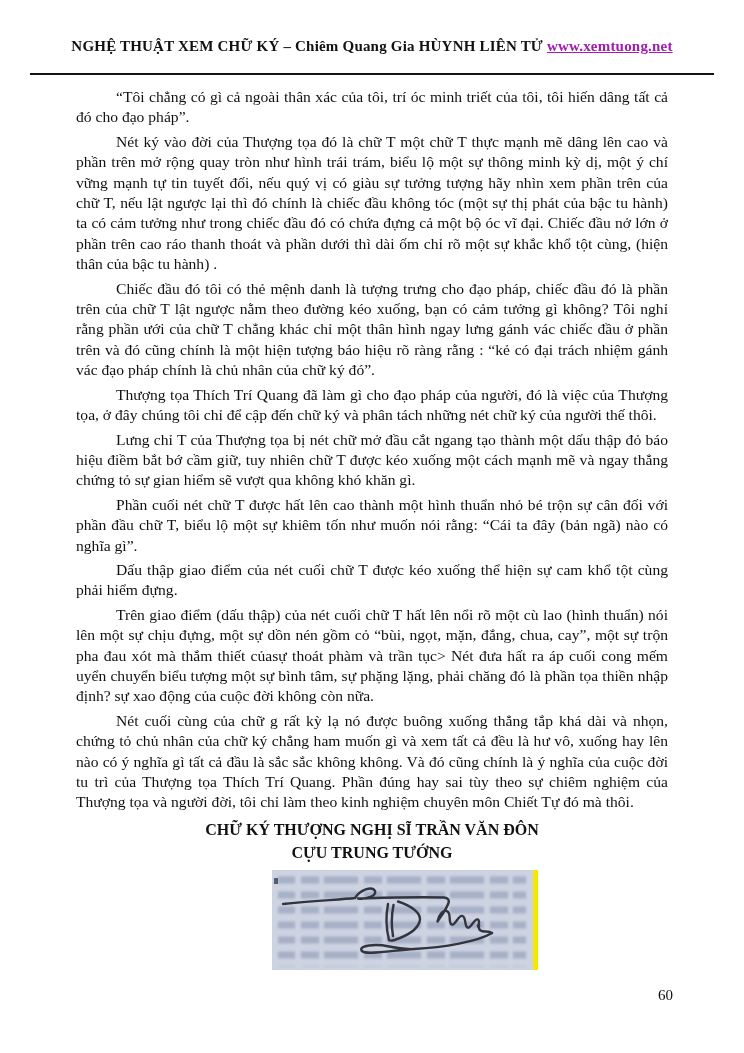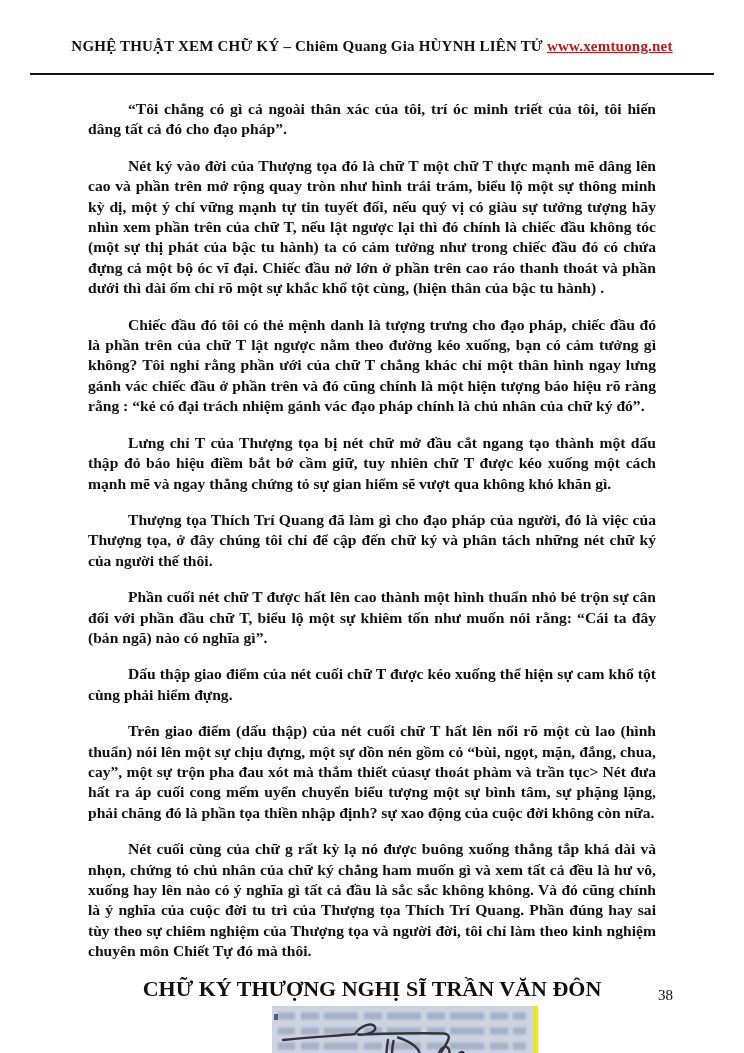--- a/index.html
+++ b/index.html
@@ -5,28 +5,28 @@
   html,body{margin:0;padding:0;}
   body{
     width:744px;height:1053px;position:relative;background:#ffffff;
     font-family:"Liberation Serif","DejaVu Serif",serif;color:#111;
     overflow:hidden;
   }
   .header{
     position:absolute;top:38px;left:0;width:744px;text-align:center;
     font-size:15px;font-weight:bold;letter-spacing:.2px;white-space:nowrap;
   }
-  .header a{color:#b91c1c;text-decoration:underline;font-weight:bold;cursor:pointer;}
+  .header a{color:#a21caf;text-decoration:underline;font-weight:bold;cursor:pointer;}
   .rule{position:absolute;top:73px;left:30px;width:684px;height:2px;background:#151515;}
   .body-text{
     position:absolute;top:83px;left:72px;width:600px;
     font-size:15.6px;line-height:20.4px;text-align:justify;
   }
-  .para{margin:16px;text-indent:40px;font-weight:bold;}
-  .sec-head{margin:6px 0 0 0;text-align:center;font-weight:bold;font-size:22px;line-height:21px;text-indent:0;}
+  .para{margin:4px;text-indent:40px;}
+  .sec-head{margin:6px 0 0 0;text-align:center;font-weight:bold;font-size:16px;line-height:21px;text-indent:0;}
   .sec-head2{margin:2px 0 0 0;text-align:center;font-weight:bold;font-size:16px;line-height:21px;text-indent:0;}
   
   .figure{
     position:relative;margin:7px 0 0 200px;width:266px;height:100px;
     background:#cdd3e1;
   }
   .scan-bleed{
     position:absolute;left:6px;right:12px;top:3px;bottom:3px;
     background-image:
       repeating-linear-gradient(90deg, rgba(205,211,225,0) 0 17px, rgba(205,211,225,0.95) 17px 23px, rgba(205,211,225,0) 23px 41px, rgba(205,211,225,0.9) 41px 46px, rgba(205,211,225,0) 46px 63px),
@@ -44,28 +44,29 @@
 <div class="header">
   <span>NGHỆ THUẬT XEM CHỮ KÝ – Chiêm Quang Gia HÙYNH LIÊN TỬ </span><a>www.xemtuong.net</a>
 </div>
 
 <div class="rule"></div>
 
 <div class="body-text">
   <p class="para">“Tôi chẳng có gì cả ngoài thân xác của tôi, trí óc minh triết của tôi, tôi hiến dâng tất cả đó cho đạo pháp”.</p>
   <p class="para">Nét ký vào đời của Thượng tọa đó là chữ T một chữ T thực mạnh mẽ dâng lên cao và phần trên mở rộng quay tròn như hình trái trám, biểu lộ một sự thông minh kỳ dị, một ý chí vững mạnh tự tin tuyết đối, nếu quý vị có giàu sự tưởng tượng hãy nhìn xem phần trên của chữ T, nếu lật ngược lại thì đó chính là chiếc đầu không tóc (một sự thị phát của bậc tu hành) ta có cảm tưởng như trong chiếc đầu đó có chứa đựng cả một bộ óc vĩ đại. Chiếc đầu nở lớn ở phần trên cao ráo thanh thoát và phần dưới thì dài ốm chỉ rõ một sự khắc khổ tột cùng, (hiện thân của bậc tu hành) .</p>
   <p class="para">Chiếc đầu đó tôi có thẻ mệnh danh là tượng trưng cho đạo pháp, chiếc đầu đó là phần trên của chữ T lật ngược nằm theo đường kéo xuống, bạn có cảm tưởng gì không? Tôi nghỉ rằng phần ưới của chữ T chẳng khác chỉ một thân hình ngay lưng gánh vác chiếc đầu ở phần trên và đó cũng chính là một hiện tượng báo hiệu rõ ràng rằng : “kẻ có đại trách nhiệm gánh vác đạo pháp chính là chủ nhân của chữ ký đó”.</p>
+  <p class="para">Thượng tọa Thích Trí Quang đã làm gì cho đạo pháp của người, đó là việc của Thượng tọa, ở đây chúng tôi chỉ để cập đến chữ ký và phân tách những nét chữ ký của người thế thôi.</p>
   <p class="para">Lưng chỉ T của Thượng tọa bị nét chữ mở đầu cắt ngang tạo thành một dấu thập đỏ báo hiệu điềm bắt bớ cầm giữ, tuy nhiên chữ T được kéo xuống một cách mạnh mẽ và ngay thẳng chứng tỏ sự gian hiểm sẽ vượt qua không khó khăn gì.</p>
-  <p class="para">Thượng tọa Thích Trí Quang đã làm gì cho đạo pháp của người, đó là việc của Thượng tọa, ở đây chúng tôi chỉ để cập đến chữ ký và phân tách những nét chữ ký của người thế thôi.</p>
   <p class="para">Phần cuối nét chữ T được hất lên cao thành một hình thuẩn nhỏ bé trộn sự cân đối với phần đầu chữ T, biểu lộ một sự khiêm tốn như muốn nói rằng: “Cái ta đây (bản ngã) nào có nghĩa gì”.</p>
   <p class="para">Dấu thập giao điểm của nét cuối chữ T được kéo xuống thể hiện sự cam khổ tột cùng phải hiểm đựng.</p>
   <p class="para">Trên giao điểm (dấu thập) của nét cuối chữ T hất lên nổi rõ một cù lao (hình thuẩn) nói lên một sự chịu đựng, một sự dồn nén gồm cỏ “bùi, ngọt, mặn, đắng, chua, cay”, một sự trộn pha đau xót mà thắm thiết củasự thoát phàm và trần tục&gt; Nét đưa hất ra áp cuối cong mếm uyển chuyển biểu tượng một sự bình tâm, sự phặng lặng, phải chăng đó là phần tọa thiền nhập định? sự  xao động của cuộc đời không còn nữa.</p>
   <p class="para">Nét cuối cùng của chữ g rất kỳ lạ nó được buông xuống thẳng tắp khá dài và nhọn, chứng tỏ chủ nhân của chữ ký chẳng ham muốn gì và xem tất cả đều là hư vô, xuống hay lên nào có ý nghĩa gì tất cả đầu là sắc sắc không không. Và đó cũng chính là ý nghĩa của cuộc đời tu trì của Thượng tọa Thích Trí Quang. Phần đúng hay sai tùy theo sự chiêm nghiệm của Thượng tọa và người đời, tôi chỉ làm theo kinh nghiệm chuyên môn Chiết Tự  đó mà thôi.</p>
 
   <p class="sec-head">CHỮ KÝ THƯỢNG NGHỊ SĨ TRẦN VĂN ĐÔN</p>
+  <p class="sec-head2">CỰU TRUNG TƯỚNG</p>
 
   <div class="figure">
     <div class="scan-bleed"></div>
     <div class="scan-speck"></div>
     <svg class="sig-svg" width="266" height="100" viewBox="0 0 266 100">
       <g fill="none" stroke="#33343d" stroke-width="2.4" stroke-linecap="round" stroke-linejoin="round">
 
         <path d="M 11 34
                  C 40 31, 70 29.5, 83 28
                  C 88 20, 100 15.5, 103 21
@@ -94,13 +95,13 @@
                  C 206 71.5, 172 77.5, 142 79
                  C 122 80, 93 86, 89.5 80.5
                  C 87 75.5, 103 73.5, 117 76.5
                  C 124 78, 132 79, 139 79.2"></path>
       </g>
     </svg>
     <div class="scan-stripe"></div>
   </div>
 </div>
 
-<div class="page-num">38</div>
+<div class="page-num">60</div>
 
 </body></html>

